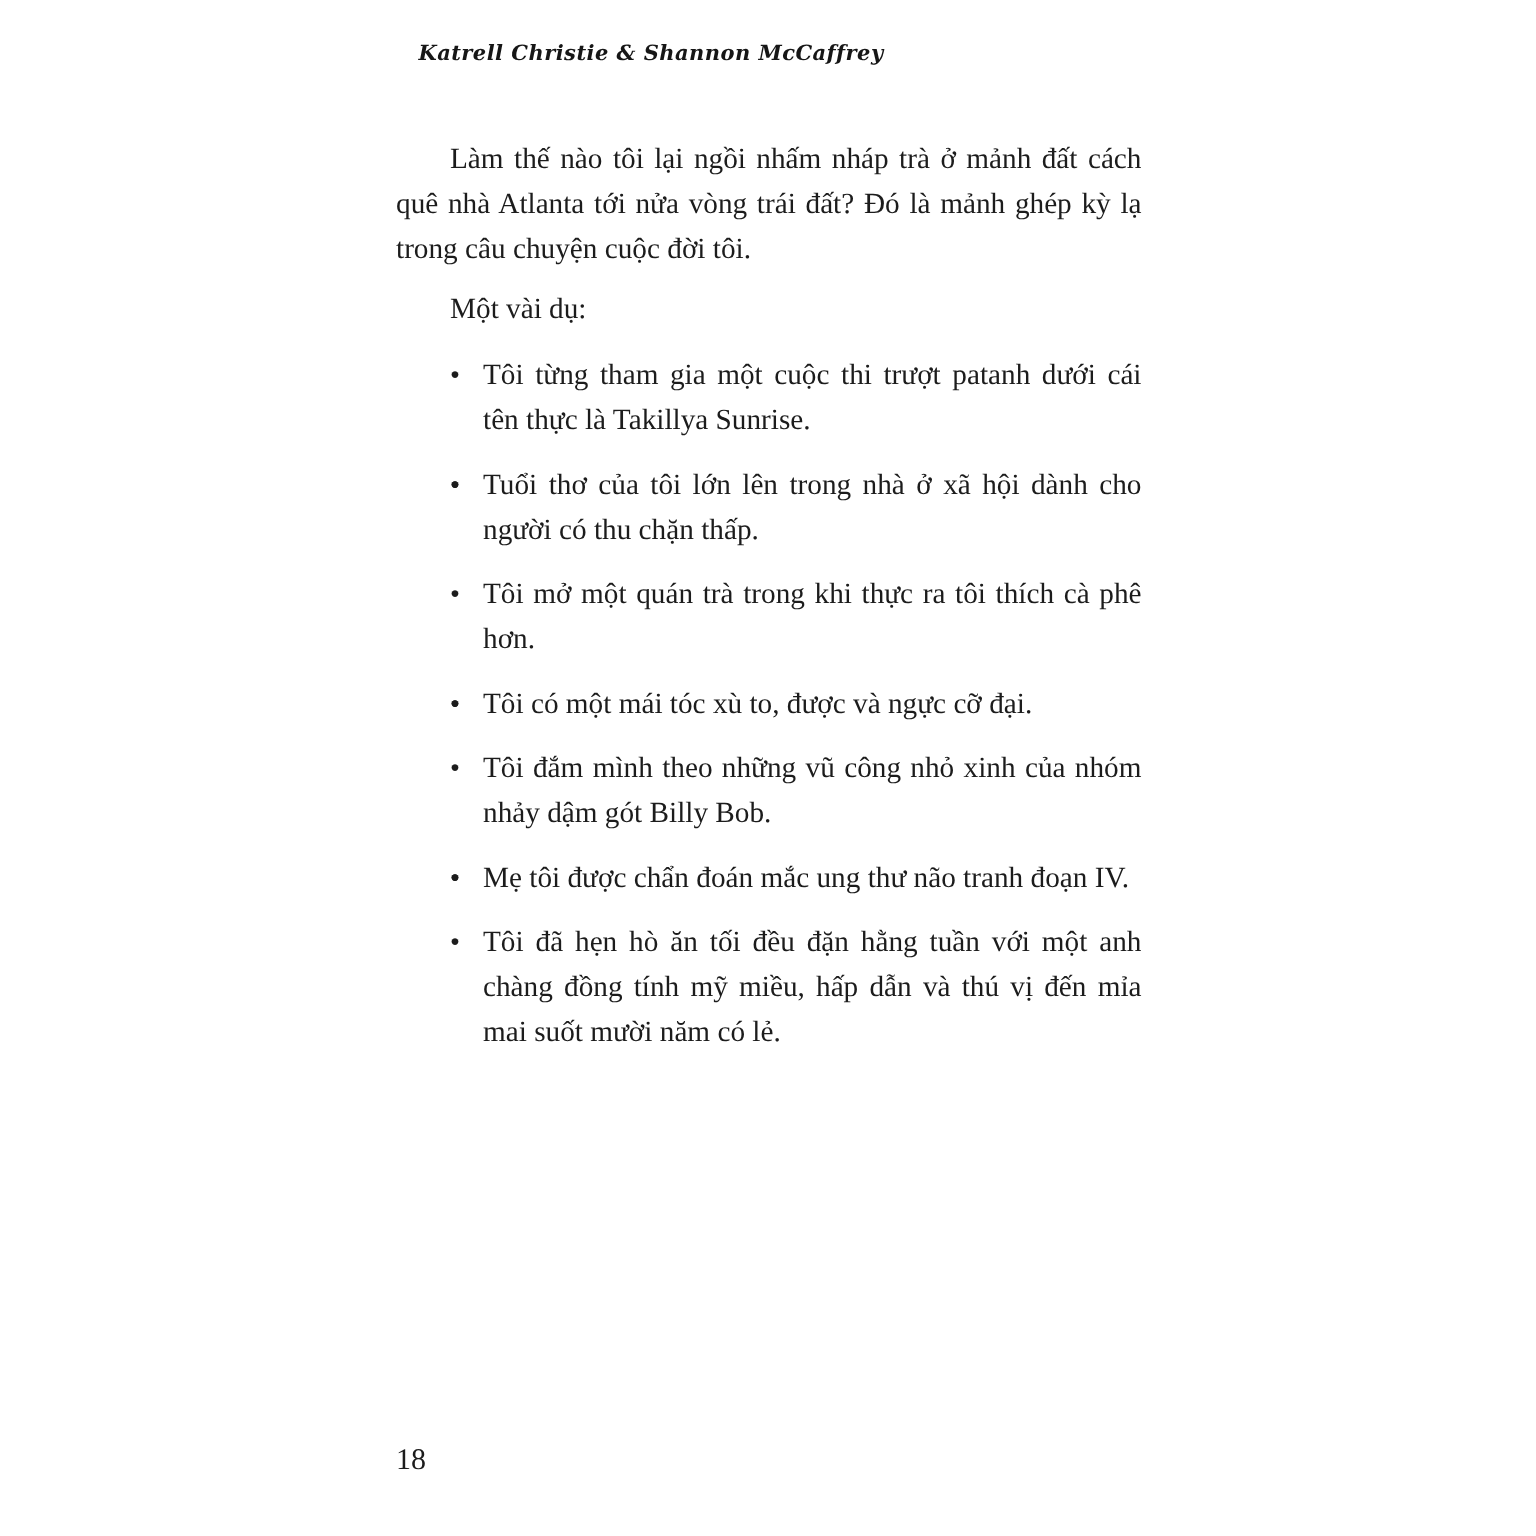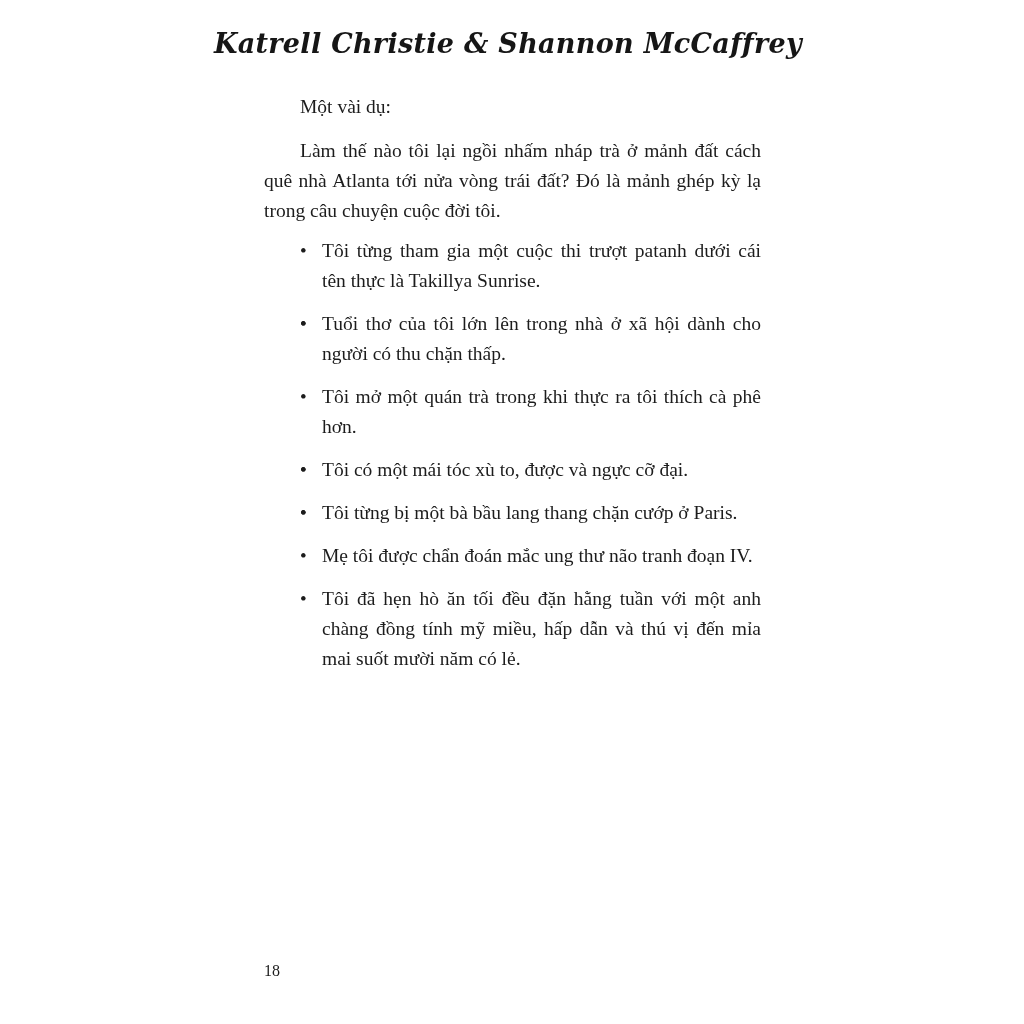--- a/index.html
+++ b/index.html
@@ -22,21 +22,21 @@
   }
   .running-header {
     position: absolute;
     top: 28px;
     left: 214px;
     width: 440px;
     text-align: center;
     font-family: "DejaVu Serif", serif;
     font-style: italic;
     font-weight: bold;
-    font-size: 27px;
+    font-size: 14px;
     letter-spacing: 0.3px;
     color: #161616;
     white-space: nowrap;
   }
   .body-text {
     position: absolute;
     top: 92px;
     left: 264px;
     width: 497px;
     font-size: 19.5px;
@@ -65,46 +65,46 @@
   .bullet-list li .marker {
     position: absolute;
     left: 36px;
     top: 0;
     font-size: 19px;
   }
   .page-number {
     position: absolute;
     left: 264px;
     top: 962px;
-    font-size: 16px;
+    font-size: 20px;
     color: #1c1c1c;
   }
 </style>
 </head>
 <body>
 
 <div class="page">
 
   <div class="running-header">Katrell Christie &amp; Shannon McCaffrey</div>
 
   <div class="body-text">
 
+    <p class="para">Làm thế nào tôi lại ngồi nhấm nháp trà ở mảnh đất cách quê nhà Atlanta tới nửa vòng trái đất? Đó là mảnh ghép kỳ lạ trong câu chuyện cuộc đời tôi.</p>
+
     <p class="para lead-in">Một vài dụ:</p>
-
-    <p class="para">Làm thế nào tôi lại ngồi nhấm nháp trà ở mảnh đất cách quê nhà Atlanta tới nửa vòng trái đất? Đó là mảnh ghép kỳ lạ trong câu chuyện cuộc đời tôi.</p>
 
     <ul class="bullet-list" id="bullet-list">
         <li><span class="marker">•</span><span>Tôi từng tham gia một cuộc thi trượt patanh dưới cái tên thực là Takillya Sunrise.</span></li>
         <li><span class="marker">•</span></li>
         <li><span class="marker">•</span><span>Tuổi thơ của tôi lớn lên trong nhà ở xã hội dành cho người có thu chặn thấp.</span></li>
         <li><span class="marker">•</span><span>Tôi mở một quán trà trong khi thực ra tôi thích cà phê hơn.</span></li>
         <li><span class="marker">•</span></li>
         <li><span class="marker">•</span><span>Tôi có một mái tóc xù to, được và ngực cỡ đại.</span></li>
+        <li><span class="marker">•</span><span>Tôi đắm mình theo những vũ công nhỏ xinh của nhóm nhảy dậm gót Billy Bob.</span></li>
         <li><span class="marker">•</span></li>
-        <li><span class="marker">•</span><span>Tôi từng bị một bà bầu lang thang chặn cướp ở Paris.</span></li>
         <li><span class="marker">•</span><span>Mẹ tôi được chẩn đoán mắc ung thư não tranh đoạn IV.</span></li>
         <li><span class="marker">•</span><span>Tôi đã hẹn hò ăn tối đều đặn hằng tuần với một anh chàng đồng tính mỹ miều, hấp dẫn và thú vị đến mỉa mai suốt mười năm có lẻ.</span></li>
       </ul>
 
   </div>
 
   <div class="page-number">18</div>
 
 </div>
 

